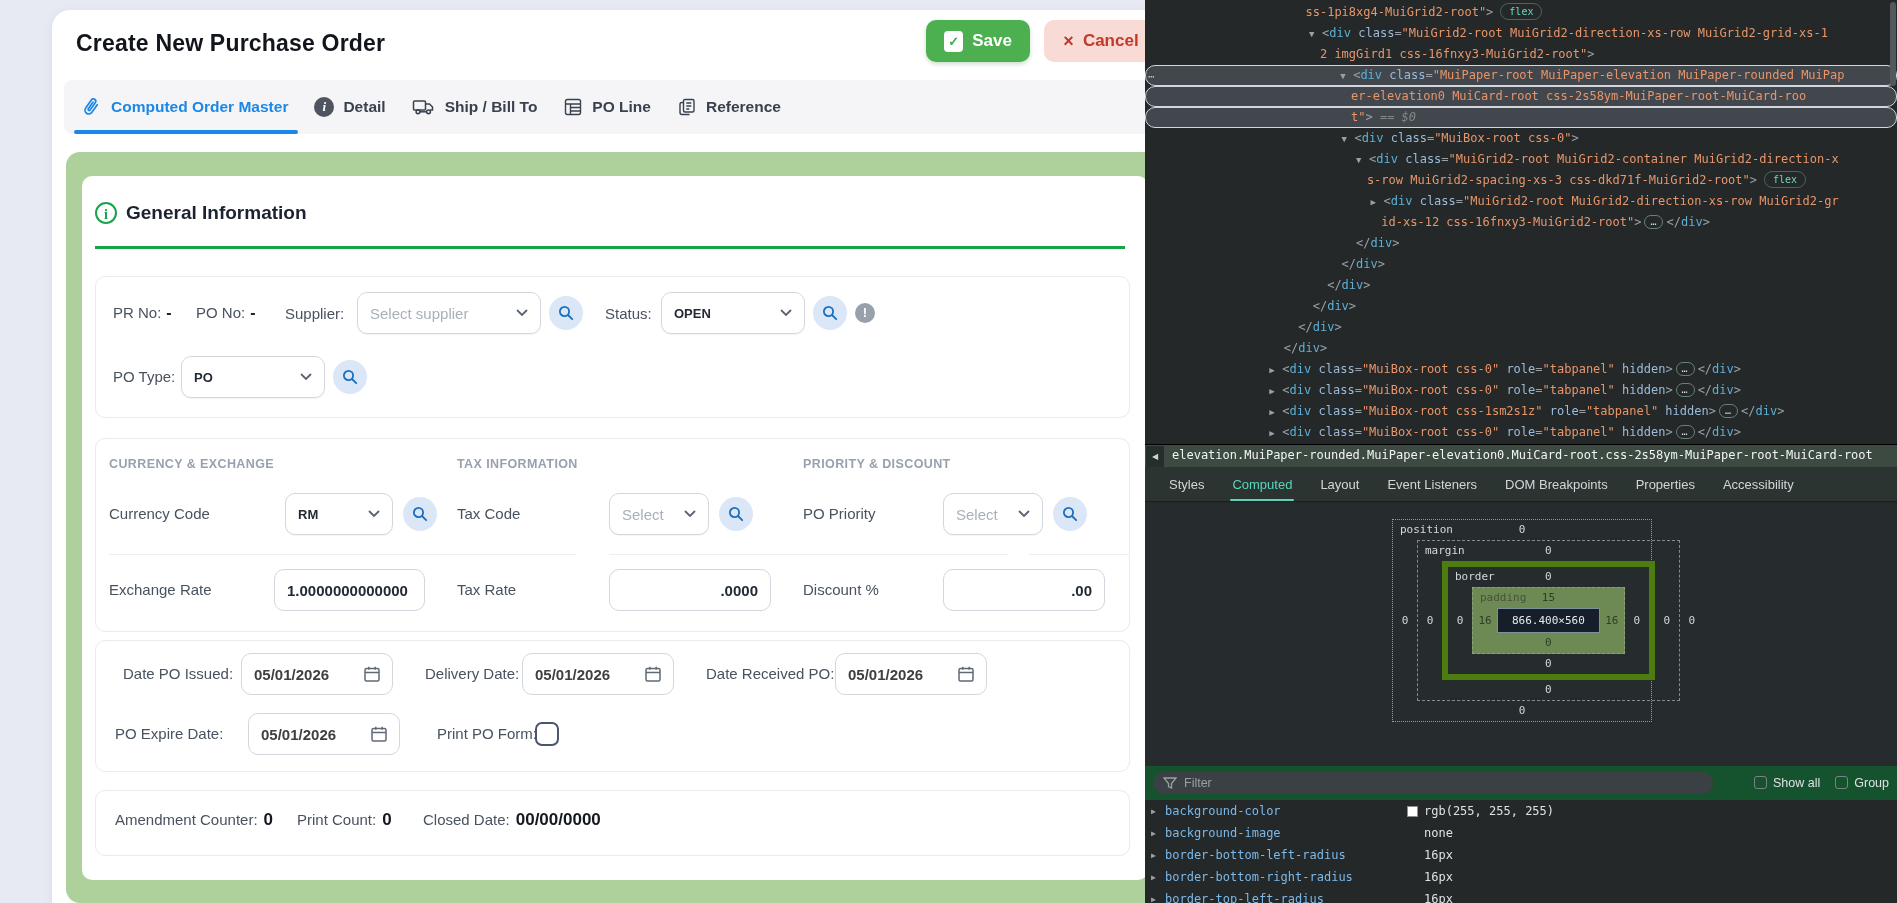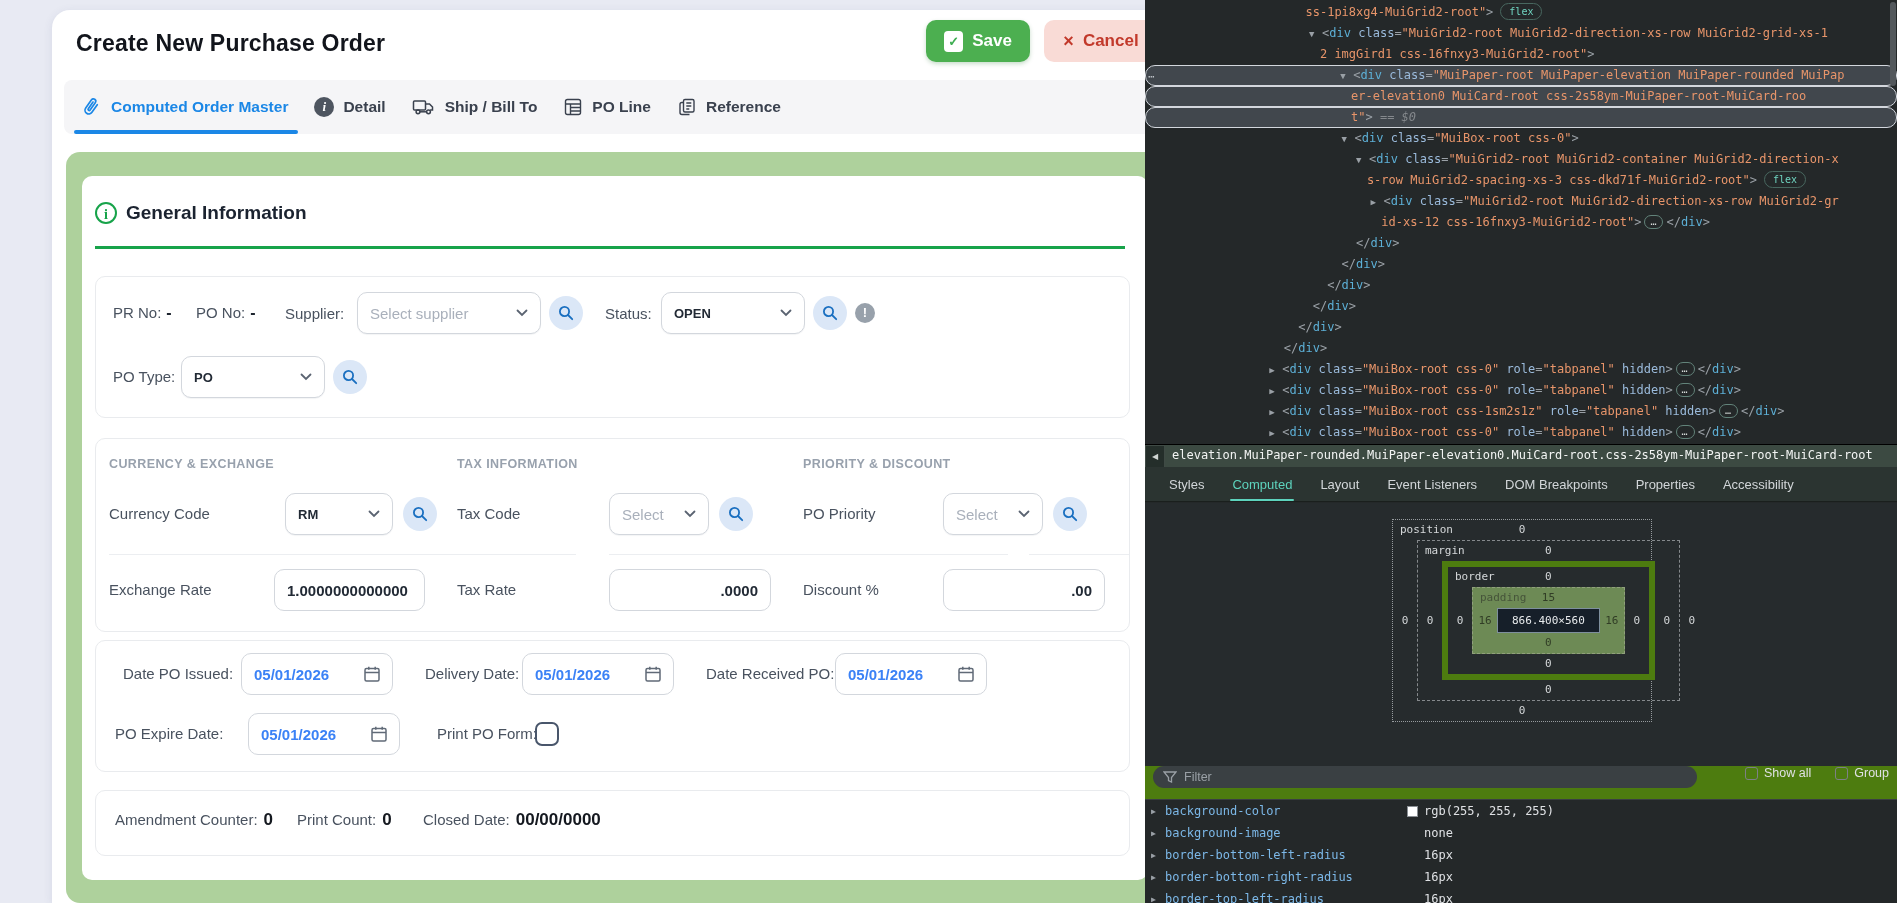--- a/index.html
+++ b/index.html
@@ -27,21 +27,21 @@
   .gi-underline{position:absolute;left:13px;top:70px;width:1030px;height:2.5px;background:#17a34a;}
   .fbox{position:absolute;left:13px;width:1035px;border:1px solid #e9ebee;border-radius:10px;background:#fff;box-sizing:border-box;}
   .field-label{position:absolute;font-size:15px;color:#49525f;white-space:nowrap;}
   .kv{position:absolute;font-size:15px;color:#49525f;white-space:nowrap;}
   .kv b{color:#1d242e;font-weight:700;font-size:16px;margin-left:5px;}
   .sel{position:absolute;height:42px;border:1px solid #d3d7dd;border-radius:10px;background:#fff;display:flex;align-items:center;justify-content:space-between;padding:0 12px;box-sizing:border-box;box-shadow:0 1px 1px rgba(20,30,60,.05);cursor:pointer;}
   .sel .sval{font-size:13px;font-weight:700;color:#222a35;}
   .sel .sph{font-size:15px;color:#a9b0bb;}
   .inp{position:absolute;height:42px;border:1px solid #d3d7dd;border-radius:10px;background:#fff;display:flex;align-items:center;padding:0 12px;box-sizing:border-box;font-size:15px;font-weight:700;color:#222a35;overflow:hidden;white-space:nowrap;}
   .inp.right{justify-content:flex-end;}
-  .datef{position:absolute;height:42px;border:1px solid #d3d7dd;border-radius:10px;background:#fff;display:flex;align-items:center;justify-content:space-between;padding:0 10px 0 12px;box-sizing:border-box;font-size:15px;font-weight:700;color:#3b82f6;cursor:pointer;}
+  .datef{position:absolute;height:42px;border:1px solid #d3d7dd;border-radius:10px;background:#fff;display:flex;align-items:center;justify-content:space-between;padding:0 10px 0 12px;box-sizing:border-box;font-size:15px;font-weight:700;color:#404040;cursor:pointer;}
   .search-btn{position:absolute;width:34px;height:34px;border-radius:50%;background:#dbe7f7;display:flex;align-items:center;justify-content:center;cursor:pointer;}
   .excl{position:absolute;width:20px;height:20px;border-radius:50%;background:#98a1ab;color:#fff;font-weight:800;font-size:13px;line-height:20px;text-align:center;}
   .colhdr{position:absolute;font-size:12.5px;font-weight:700;color:#98a1ad;letter-spacing:.4px;white-space:nowrap;}
   .hdiv{position:absolute;height:1px;background:#eceef1;}
   .cbx{position:absolute;width:24px;height:24px;border:2px solid #49566b;border-radius:7px;background:#fff;box-sizing:border-box;cursor:pointer;}
   .foot-g{position:absolute;font-size:15px;color:#49525f;white-space:nowrap;}
   .foot-g b{color:#14181f;font-weight:700;font-size:17px;margin-left:6px;}
 
   
   #devtools{position:absolute;left:1145px;top:0;width:752px;height:903px;background:#242829;color:#dfe1e4;}
@@ -74,21 +74,21 @@
   .bm-mid{display:flex;align-items:center;}
   .bm-h{min-width:24px;text-align:center;}
   .bm-grow{flex:1;}
   .bm-bot{height:20px;line-height:20px;}
   .bm-position{border:1px dotted #969b9e;}
   .bm-margin{border:1px dashed #85898c;}
   .bm-border{border:6px solid #4d7c0f;}
   .bm-padding{border:1px dashed #90a07c;background:#6d8a55;color:#313d26;}
   .bm-padding .bm-name{color:#46543a;}
   .bm-content{display:inline-block;background:#161f29;border:1px solid #7e8f9d;color:#e7eaec;padding:5px 14px;margin:0 auto;}
-  .filter-bar{position:absolute;top:766px;left:0;right:0;height:34px;background:#4d7c0f;border-bottom:1px solid #3a3f42;display:flex;align-items:flex-start;padding:0 8px;gap:24px;box-sizing:border-box;}
+  .filter-bar{position:absolute;top:766px;left:0;right:0;height:34px;background:#14532d;border-bottom:1px solid #3a3f42;display:flex;align-items:center;padding:0 8px;gap:15px;box-sizing:border-box;}
   .filter-pill{width:560px;height:22px;background:#3a4043;border-radius:12px;display:flex;align-items:center;gap:7px;padding:0 10px;color:#9aa0a6;font-size:12.5px;box-sizing:border-box;cursor:text;}
   .dt-cbx-row{display:flex;align-items:center;gap:6px;color:#dfe1e4;font-size:12.5px;cursor:pointer;white-space:nowrap;}
   .dt-cbx{width:13px;height:13px;border:1.5px solid #7d8186;border-radius:3px;background:transparent;box-sizing:border-box;}
   .props{position:absolute;top:800px;left:0;right:0;bottom:0;font-family:"DejaVu Sans Mono",monospace;font-size:12px;overflow:hidden;}
   .prop-row{display:flex;align-items:center;height:22px;padding-left:6px;cursor:pointer;}
   .prop-arrow{width:14px;color:#9aa0a6;font-size:8px;}
   .prop-name{width:242px;color:#7cb8e8;}
   .prop-val{display:flex;align-items:center;color:#dfe1e4;}
   .swatch{width:11px;height:11px;background:#fff;border:1px solid #8a8f94;display:inline-block;margin-right:6px;box-sizing:border-box;}
   .swatch-pad{display:inline-block;width:17px;}

